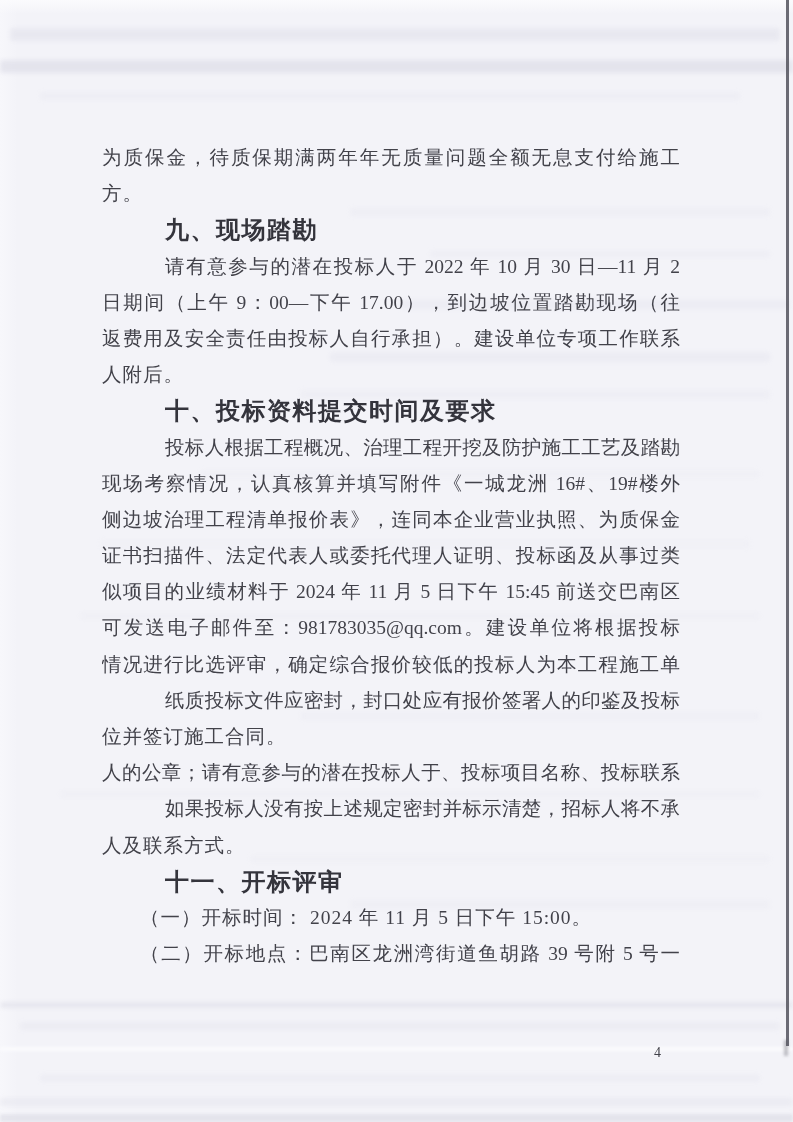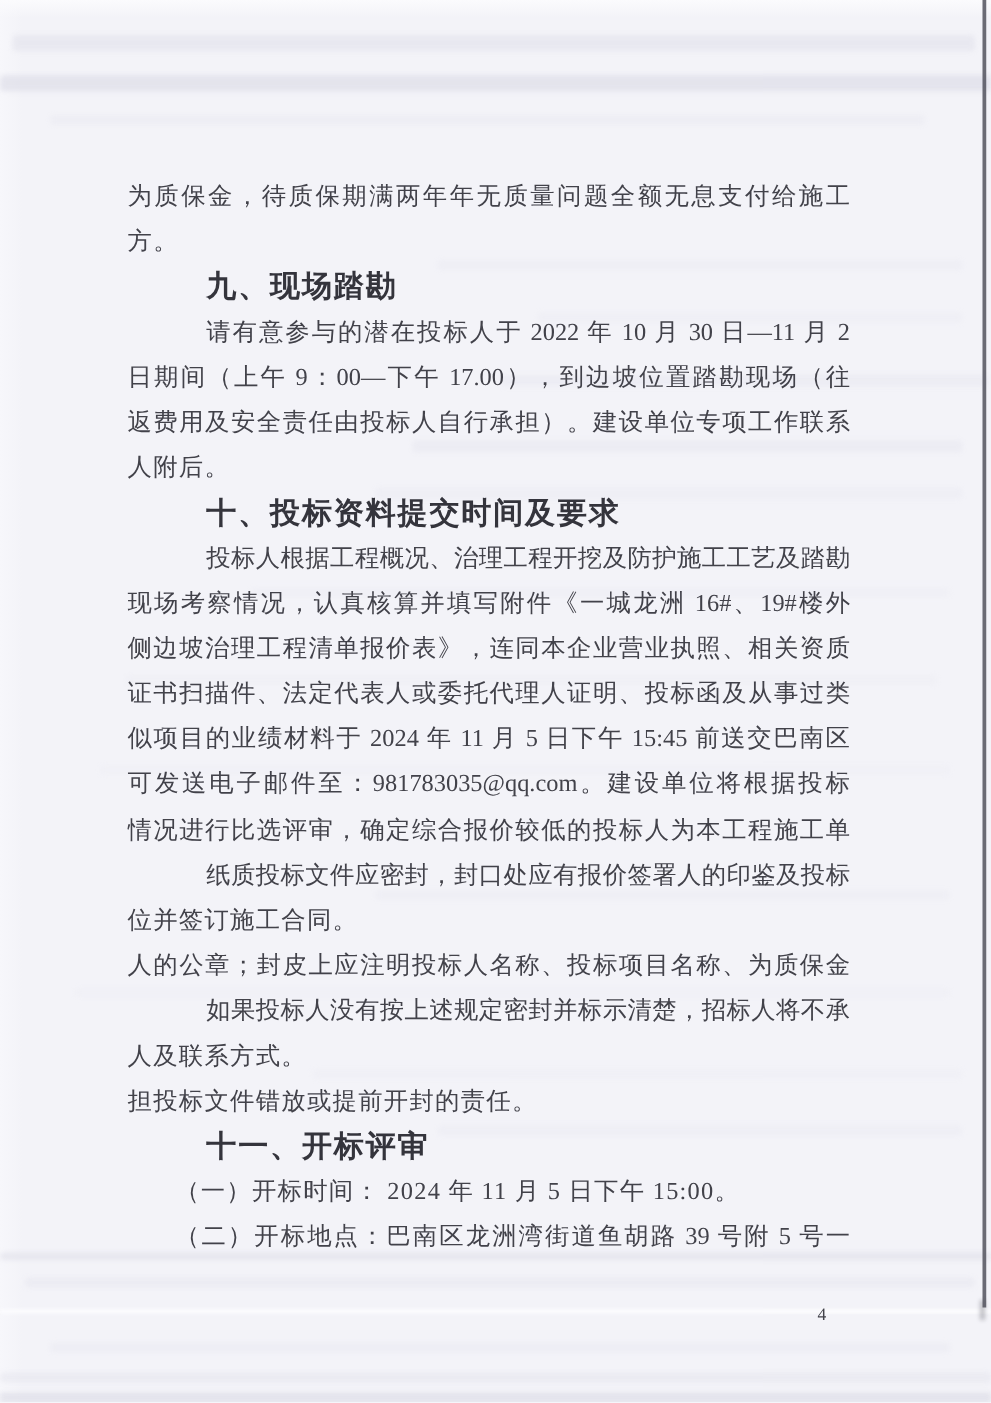--- a/index.html
+++ b/index.html
@@ -92,31 +92,30 @@
       <div class="line just">为质保金，待质保期满两年年无质量问题全额无息支付给施工</div>
       <div class="line">方。</div>
       <div class="line heading ind">九、现场踏勘</div>
       <div class="line just ind">请有意参与的潜在投标人于 2022 年 10 月 30 日—11 月 2</div>
       <div class="line just">日期间（上午 9：00—下午 17.00），到边坡位置踏勘现场（往</div>
       <div class="line just">返费用及安全责任由投标人自行承担）。建设单位专项工作联系</div>
       <div class="line">人附后。</div>
       <div class="line heading ind">十、投标资料提交时间及要求</div>
       <div class="line just ind">投标人根据工程概况、治理工程开挖及防护施工工艺及踏勘</div>
       <div class="line just">现场考察情况，认真核算并填写附件《一城龙洲 16#、19#楼外</div>
-      <div class="line just">侧边坡治理工程清单报价表》，连同本企业营业执照、相关资质</div>
+      <div class="line just">侧边坡治理工程清单报价表》，连同本企业营业执照、为质保金</div>
       <div class="line just">证书扫描件、法定代表人或委托代理人证明、投标函及从事过类</div>
       <div class="line just">似项目的业绩材料于 2024 年 11 月 5 日下午 15:45 前送交巴南区</div>
       <div class="line just">可发送电子邮件至：981783035@qq.com。建设单位将根据投标</div>
       <div class="line just">情况进行比选评审，确定综合报价较低的投标人为本工程施工单</div>
       <div class="line just ind">纸质投标文件应密封，封口处应有报价签署人的印鉴及投标</div>
       <div class="line">位并签订施工合同。</div>
-      <div class="line just">人的公章；封皮上应注明投标人名称、投标项目名称、为质保金</div>
+      <div class="line just">人的公章；请有意参与的潜在投标人于、投标项目名称、投标联系</div>
       <div class="line just ind">如果投标人没有按上述规定密封并标示清楚，招标人将不承</div>
       <div class="line">人及联系方式。</div>
-      <div class="line">担投标文件错放或提前开封的责任。</div>
       <div class="line heading ind">十一、开标评审</div>
       <div class="line ind-sm">（一）开标时间： 2024 年 11 月 5 日下午 15:00。</div>
       <div class="line just ind-sm">（二）开标地点：巴南区龙洲湾街道鱼胡路 39 号附 5 号一</div>
     </div>
 
   <div class="page-number">4</div>
 
   <div class="scan-edge"></div>
   <div class="scan-edge-tail"></div>
   <div class="bottom-edge"></div>

